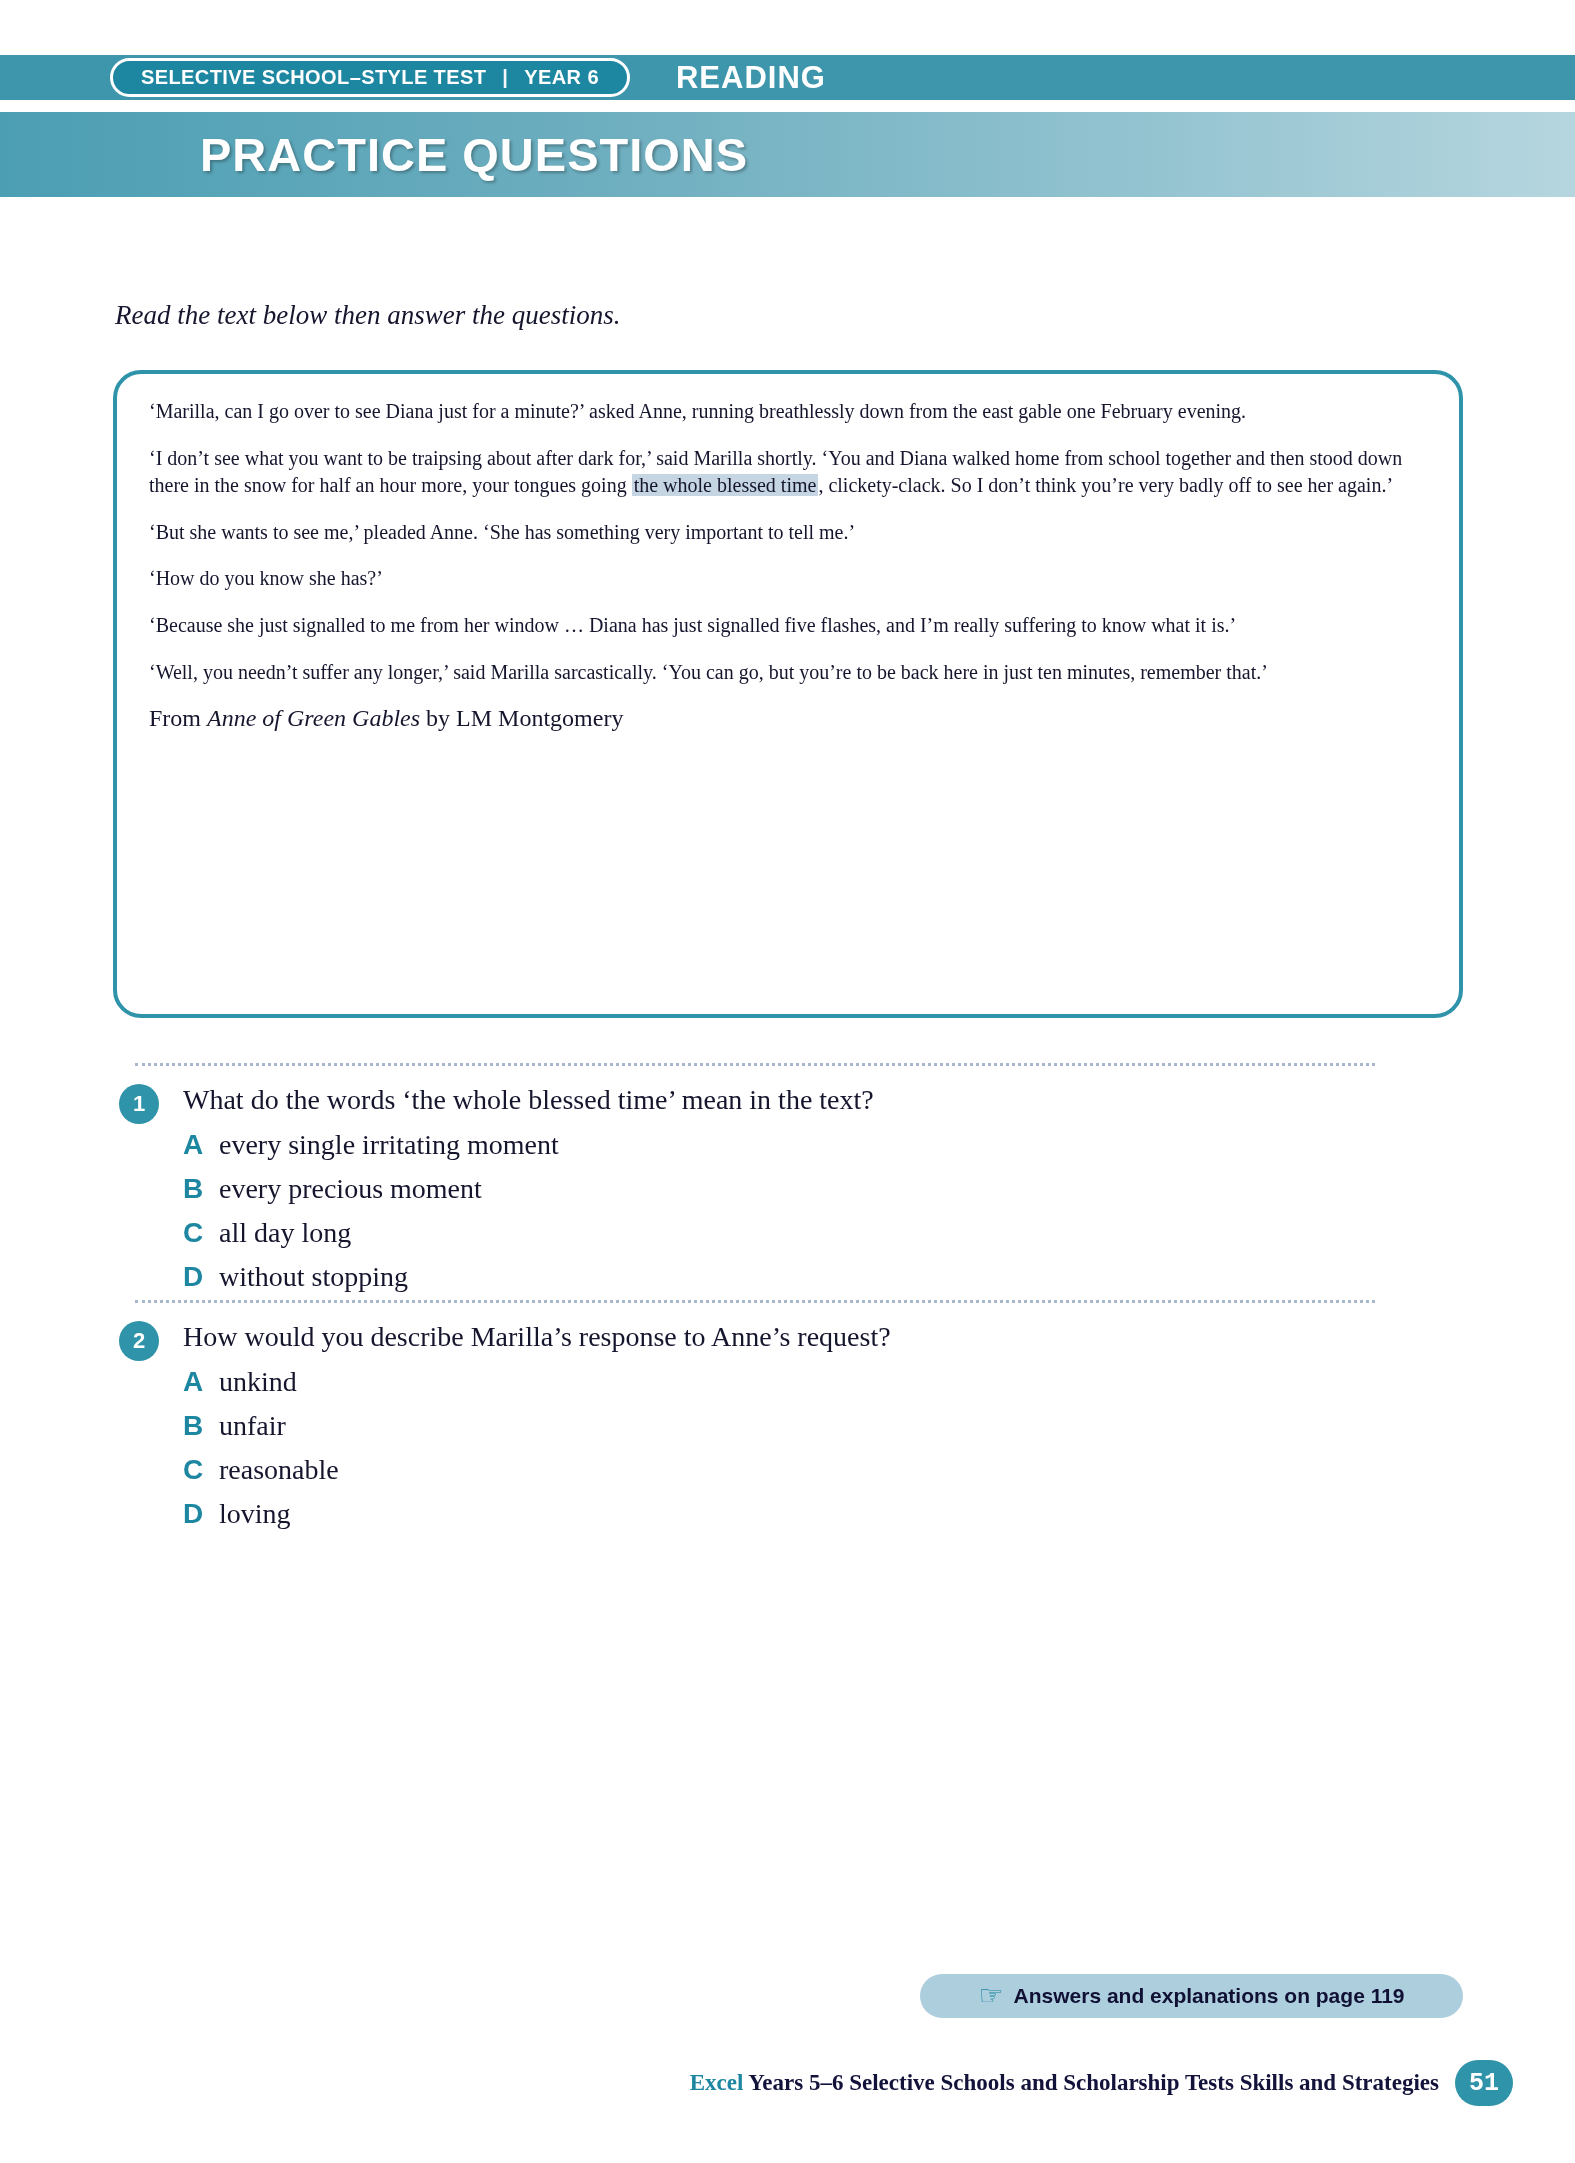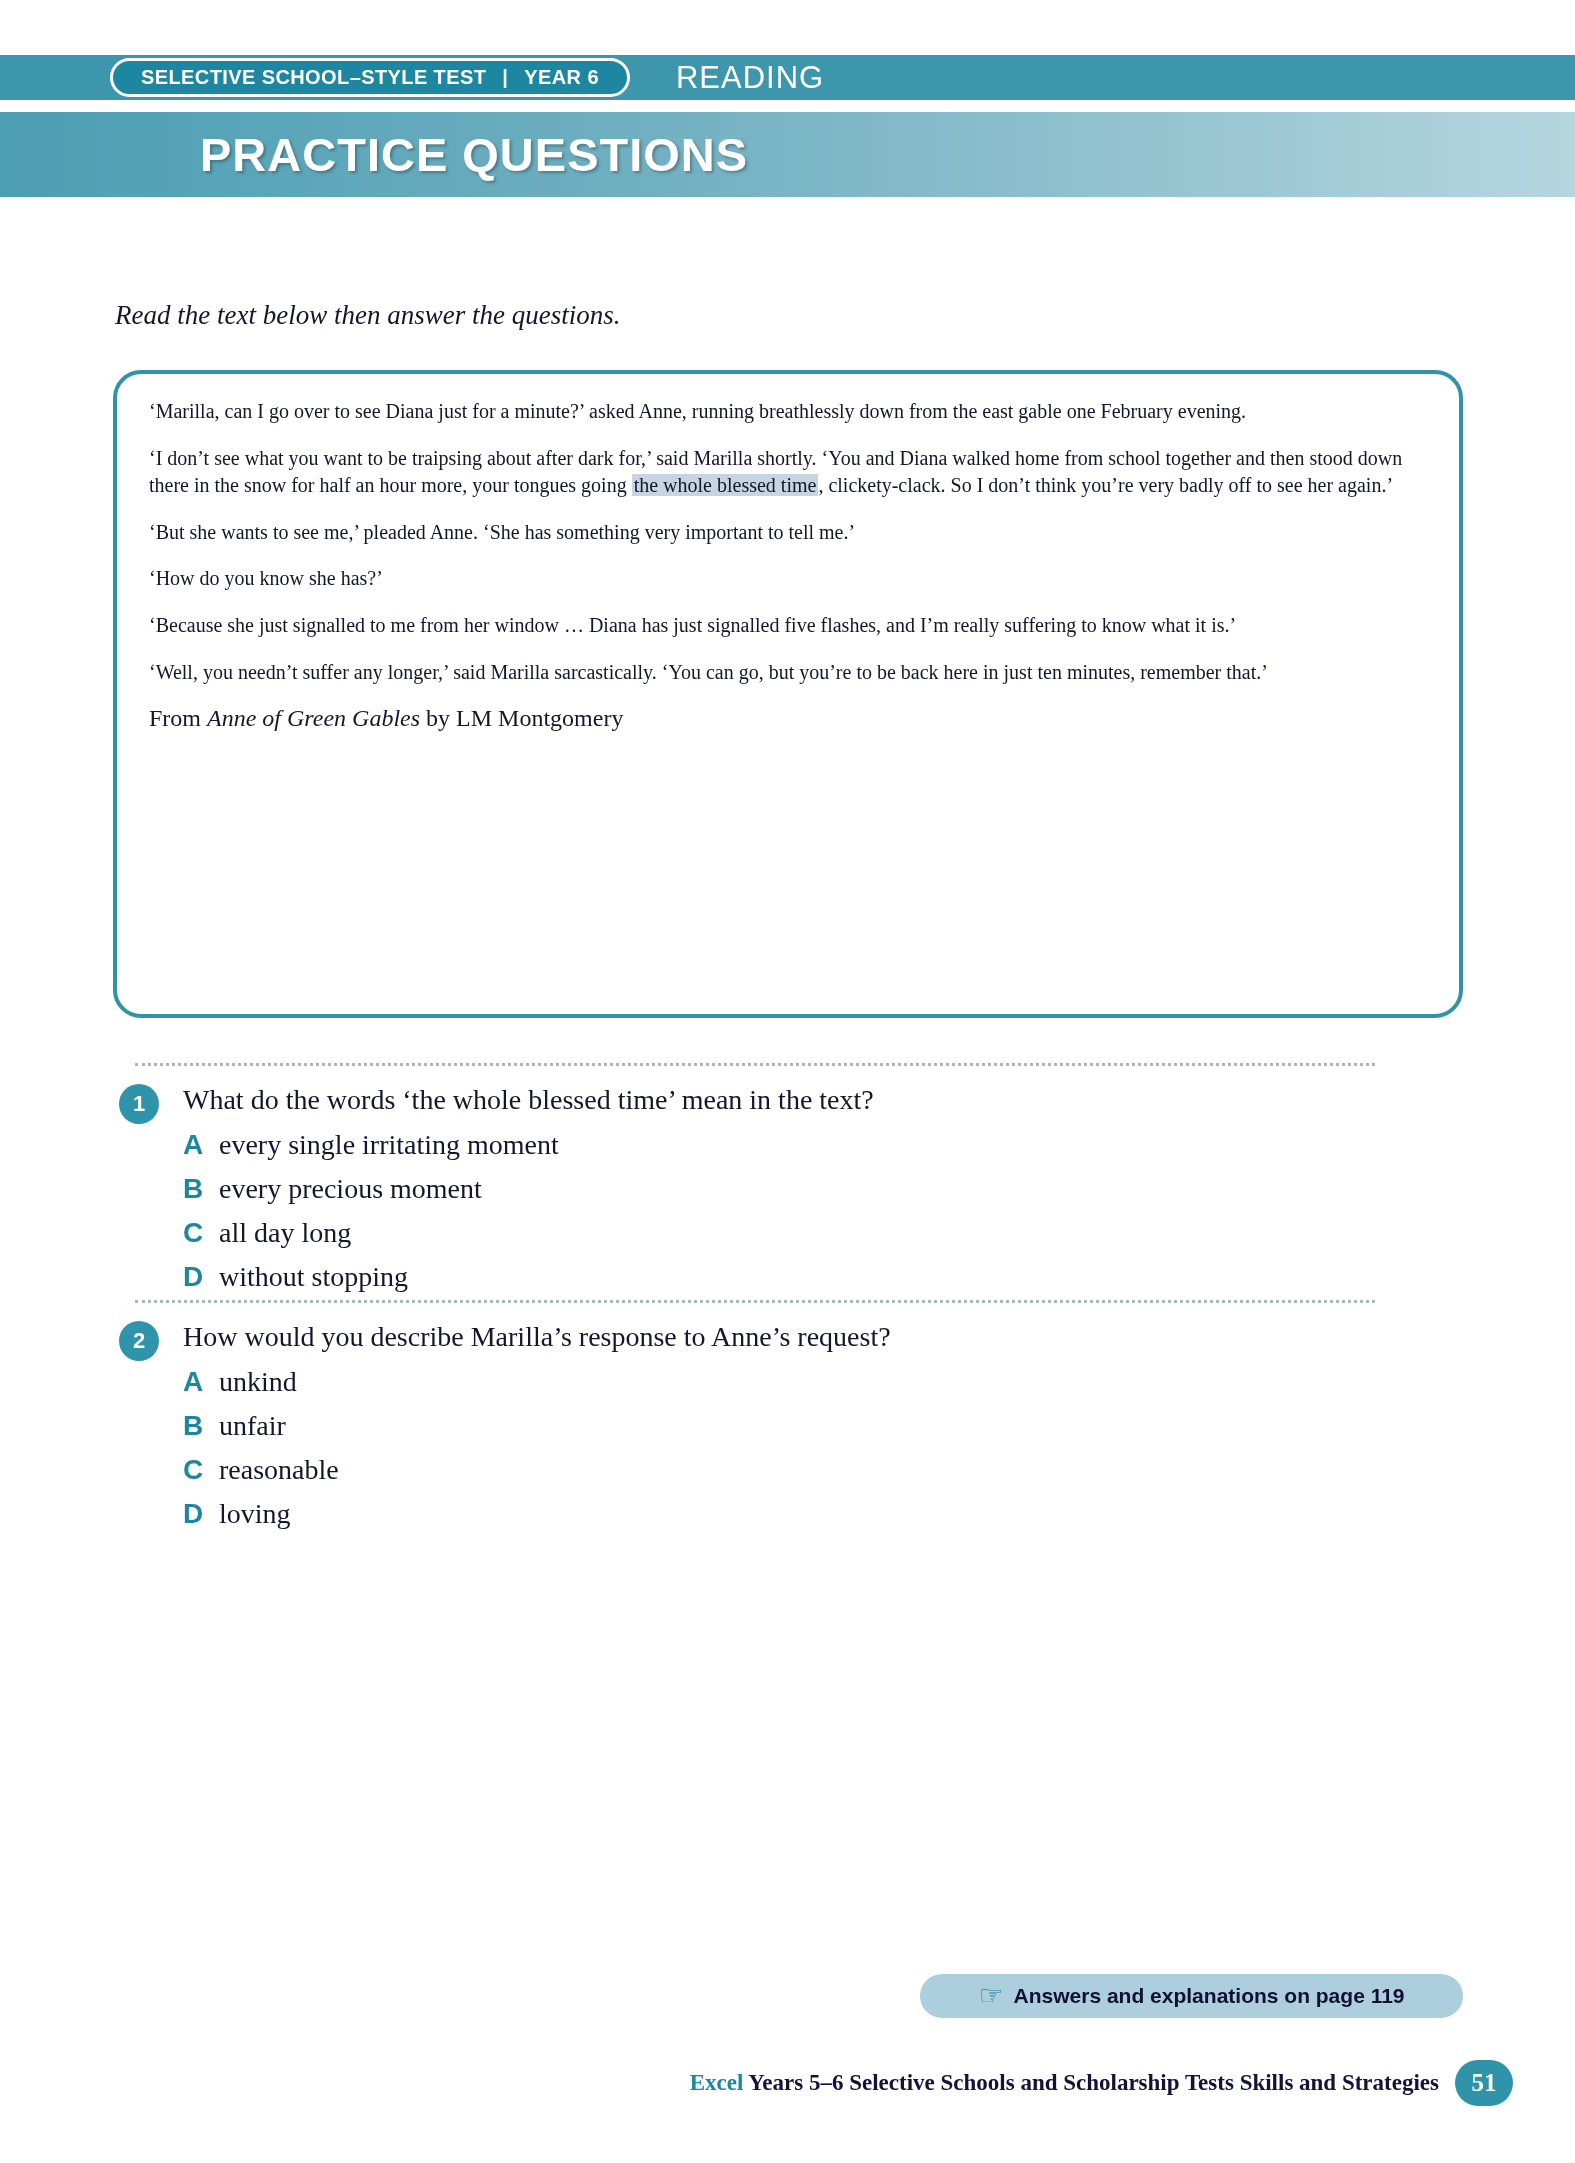--- a/index.html
+++ b/index.html
@@ -17,21 +17,21 @@
   .pill {
     margin-left:110px; display:flex; align-items:center; gap:16px;
     border:3px solid #ffffff; border-radius:999px; background:#1d86a0;
     padding:5px 28px; color:#ffffff;
     font-family:"Liberation Sans", sans-serif; font-weight:bold;
     font-size:20px; letter-spacing:0.4px; white-space:nowrap;
   }
   .pill .divider { font-weight:bold; opacity:0.95; }
   .section-label {
     margin-left:46px; color:#ffffff;
-    font-family:"Liberation Sans", sans-serif; font-weight:normal;
+    font-family:"Liberation Sans", sans-serif; font-weight:bold;
     font-size:31px; letter-spacing:1px;
   }
   .title-band {
     position:absolute; top:112px; left:0; width:100%; height:85px;
     background:linear-gradient(90deg, #4c9eb3 0%, #6fafc0 40%, #9cc8d4 80%, #b6d6df 100%);
     display:flex; align-items:center;
   }
   .title-band .page-title {
     margin:0 0 0 200px; color:#ffffff;
     font-family:"Liberation Sans", sans-serif; font-weight:bold;
@@ -97,21 +97,21 @@
     display:flex; align-items:center; gap:16px;
   }
   .footer-text {
     font-family:"Liberation Serif", serif; font-weight:bold;
     font-size:23px; color:#12123a; white-space:nowrap;
   }
   .brand { color:#1d86a0; }
   .page-num {
     width:58px; height:46px; border-radius:24px; background:#2f93a9;
     color:#ffffff; display:flex; align-items:center; justify-content:center;
-    font-family:Liberation Serif, serif; font-weight:bold; font-size:25px;
+    font-family:Liberation Mono, monospace; font-weight:bold; font-size:25px;
   }
 </style>
 </head>
 <body>
 
 <div class="page">
 
   <div class="header-band">
     <div class="pill">
       <span>SELECTIVE SCHOOL–STYLE TEST</span>

